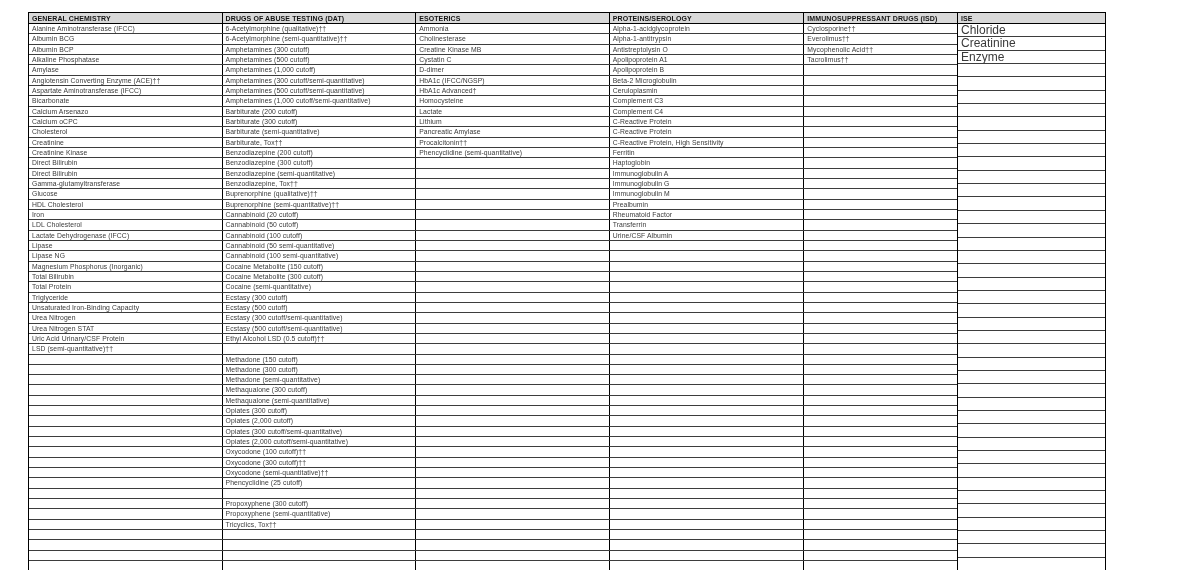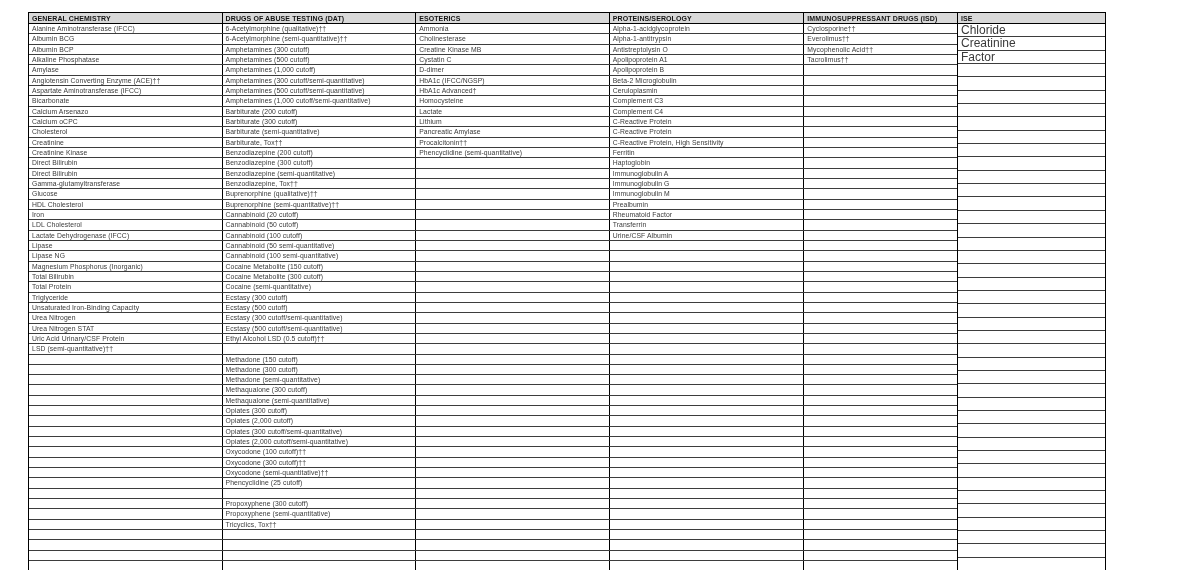--- a/index.html
+++ b/index.html
@@ -430,21 +430,21 @@
       <div class="hcell">ISE</div>
     </div>
     <div id="ise-body">
         <div class="ise-row">
           <div class="ise-cell">Chloride</div>
         </div>
         <div class="ise-row">
           <div class="ise-cell">Creatinine</div>
         </div>
         <div class="ise-row">
-          <div class="ise-cell">Factor</div>
+          <div class="ise-cell">Enzyme</div>
         </div>
         <div class="ise-row">
           <div class="ise-cell"></div>
         </div>
         <div class="ise-row">
           <div class="ise-cell"></div>
         </div>
         <div class="ise-row">
           <div class="ise-cell"></div>
         </div>

